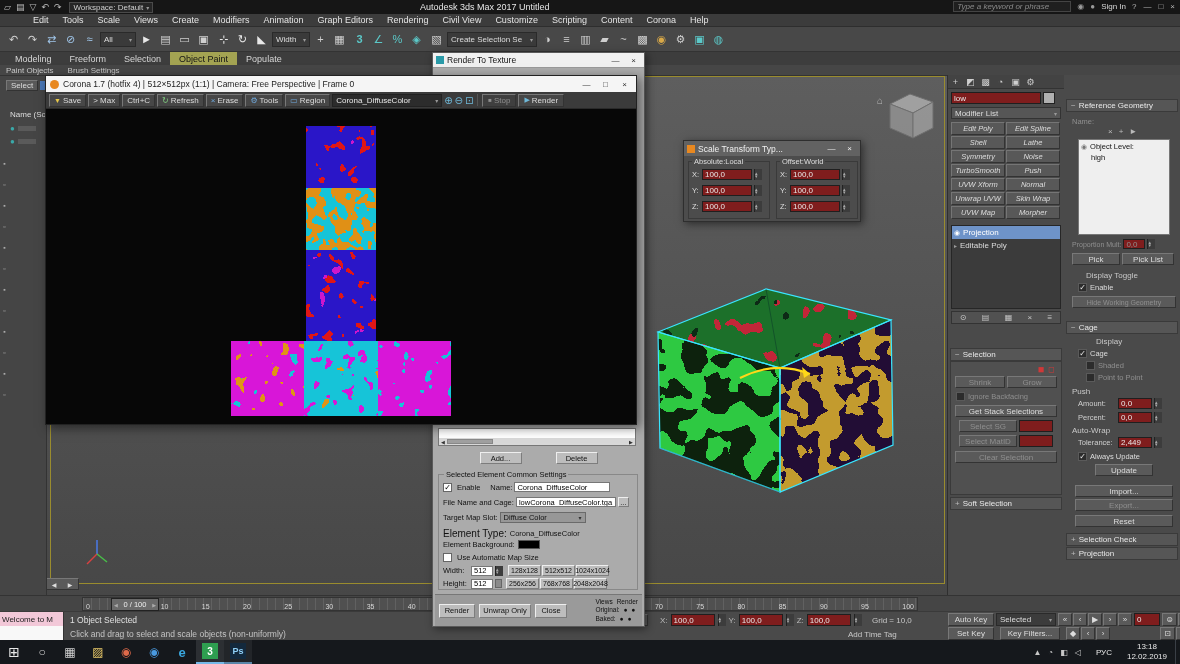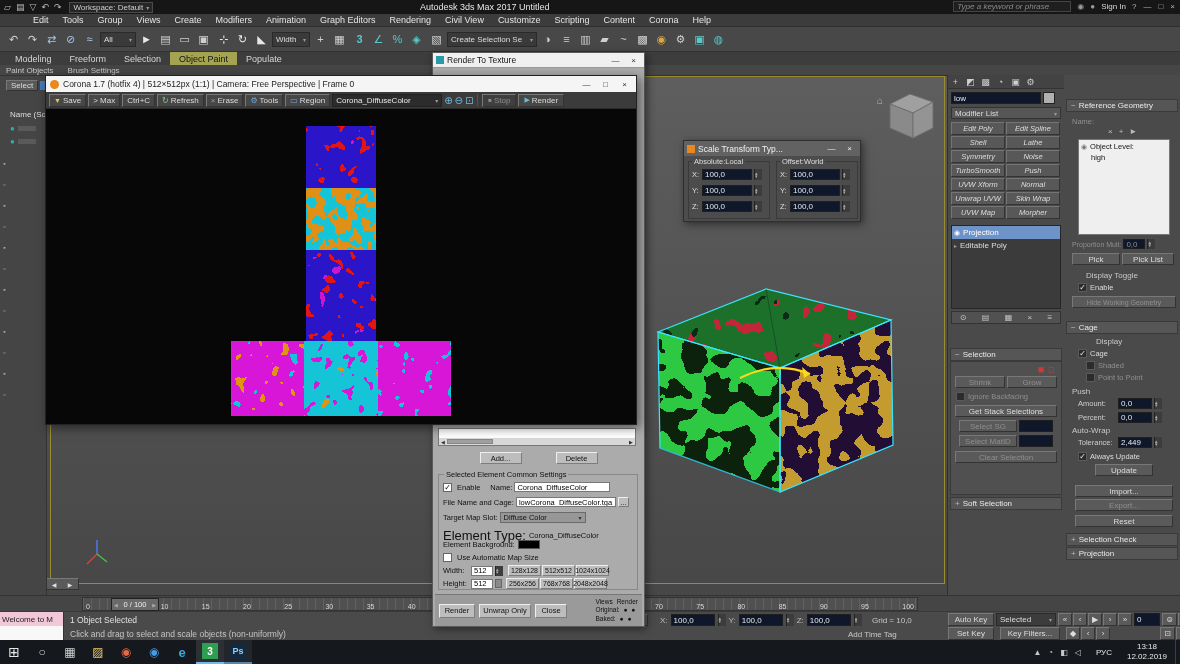--- a/index.html
+++ b/index.html
@@ -3,21 +3,21 @@
 <meta charset="utf-8">
 <style>
 *{margin:0;padding:0;box-sizing:border-box;}
 html,body{background:#222;}
 body{font-family:"Liberation Sans","DejaVu Sans",sans-serif;}
 .screen{position:relative;width:1180px;height:664px;overflow:hidden;background:#4a4a4a;color:#ddd;font-size:9px;}
 .r{position:absolute;}
 .f{display:flex;align-items:center;}
 .btn{background:#5a5a5a;border:1px solid #333;border-top-color:#787878;border-left-color:#787878;color:#ddd;display:inline-flex;align-items:center;justify-content:center;font-size:8px;white-space:nowrap;overflow:hidden;}
 .btn.dim{color:#8f8f8f;}
-.field{background:#0f172a;border:1px solid #1f1f1f;color:#e8e8e8;font-size:8px;display:inline-flex;align-items:center;padding:0 2px;white-space:nowrap;overflow:hidden;}
+.field{background:#7f1d1d;border:1px solid #1f1f1f;color:#e8e8e8;font-size:8px;display:inline-flex;align-items:center;padding:0 2px;white-space:nowrap;overflow:hidden;}
 .spin{width:8px;height:100%;display:inline-flex;flex-direction:column;justify-content:center;line-height:.55;font-size:5px;color:#aaa;background:#3c3c3c;border-left:1px solid #222;}
 .spin::before{content:"▴";}
 .spin::after{content:"▾";}
 .cb{width:9px;height:9px;min-width:9px;background:#2c2c2c;border:1px solid #5a5a5a;display:inline-flex;align-items:center;justify-content:center;font-size:8px;color:#e8e8e8;margin-right:3px;}
 .cb.on::after{content:"✓";}
 .lcb{width:9px;height:9px;min-width:9px;background:#fff;border:1px solid #666;display:inline-flex;align-items:center;justify-content:center;font-size:8px;color:#000;margin-right:3px;}
 .lcb.on::after{content:"✓";}
 .dim{color:#8f8f8f;}
 .roll{background:#565656;border:1px solid #3a3a3a;height:13px;display:flex;align-items:center;padding:0 4px;font-size:8px;color:#e8e8e8;}
 .roll::before{content:"−";margin-right:3px;color:#bbb;}
@@ -229,21 +229,21 @@
           <span style="color:#b8b8b8;font-size:8px;"><i style="font-style:normal">□</i></span>
           <span style="color:#b8b8b8;font-size:8px;"><i style="font-style:normal">×</i></span>
         </div>
     </div>
   </div>
 
   <div class="r f" style="left:0;top:14px;width:1180px;height:13px;background:#3c3c3c;border-bottom:1px solid #2e2e2e;padding-left:26px;">
 
   <span class="menu-item">Edit</span>
       <span class="menu-item">Tools</span>
-      <span class="menu-item">Group</span>
+      <span class="menu-item">Scale</span>
       <span class="menu-item">Views</span>
       <span class="menu-item">Create</span>
       <span class="menu-item">Modifiers</span>
       <span class="menu-item">Animation</span>
       <span class="menu-item">Graph Editors</span>
       <span class="menu-item">Rendering</span>
       <span class="menu-item">Civil View</span>
       <span class="menu-item">Customize</span>
       <span class="menu-item">Scripting</span>
       <span class="menu-item">Content</span>
@@ -488,21 +488,21 @@
           <span class="lbtn" style="width:11px;height:10px;">...</span>
         </div>
         <div class="r f" style="left:4px;top:37px;gap:2px;">
           <span class="lbl" style="font-size:7.5px;">Target Map Slot:</span>
           <span class="f" style="width:86px;height:11px;background:#979797;border:1px solid #6a6a6a;padding:0 3px;justify-content:space-between;">
             <i style="font-style:normal;font-size:7.5px;color:#111;">Diffuse Color</i>
             <i style="font-style:normal;font-size:6px;color:#333;">▾</i>
           </span>
         </div>
         <div class="r f" style="left:4px;top:53px;gap:3px;">
-          <span class="lbl" style="font-size:13px;">Element Type:</span>
+          <span class="lbl" style="font-size:10px;">Element Type:</span>
           <span class="lbl" style="font-size:7.5px;">Corona_DiffuseColor</span>
         </div>
         <div class="r f" style="left:4px;top:65px;gap:3px;">
           <span class="lbl" style="font-size:7.5px;">Element Background:</span>
           <span style="width:22px;height:9px;background:#000;border:1px solid #555;"></span>
         </div>
         <div class="r f" style="left:4px;top:78px;gap:2px;">
           <span class="lcb"></span>
           <span class="lbl" style="font-size:7.5px;">Use Automatic Map Size</span>
         </div>

